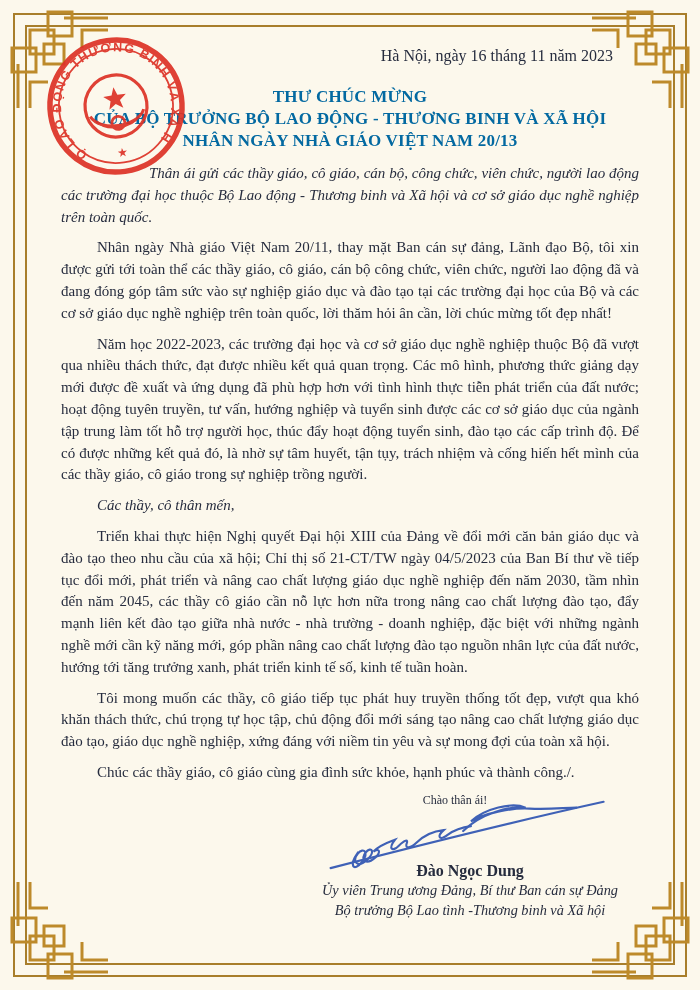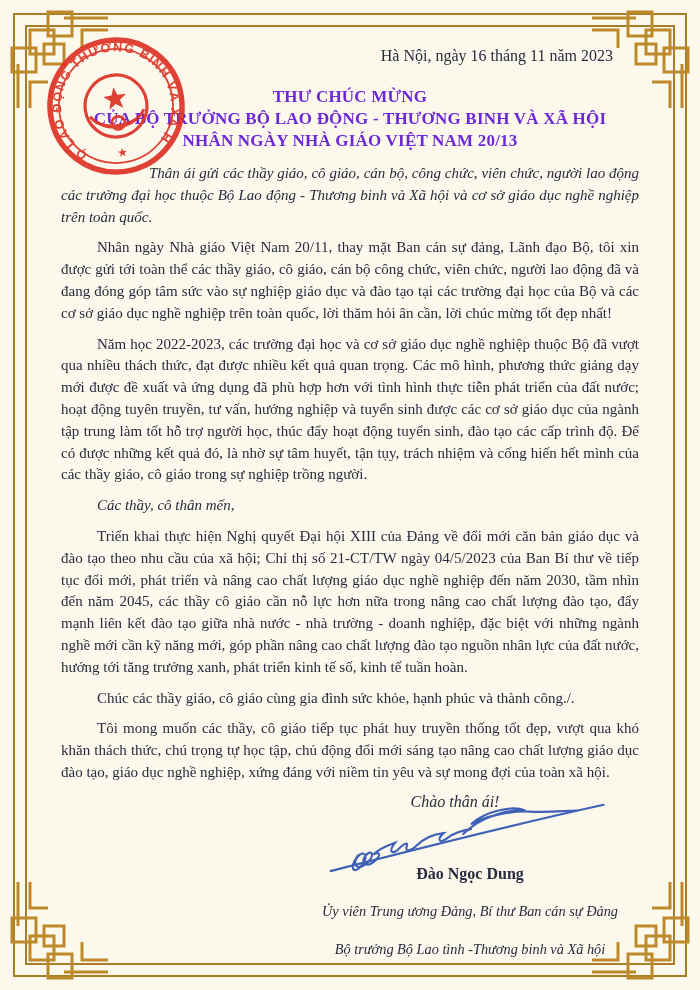--- a/index.html
+++ b/index.html
@@ -28,21 +28,21 @@
     overflow:hidden;
   }
   .date-line{
     text-align:right;
     padding-right:26px;
     font-size:16px;
     margin:6px 0 22px 0;
   }
   .title{
     text-align:center;
-    color:#6d28d9;
+    color:#0369a1;
     font-weight:bold;
     font-size:17px;
     margin:2px 0;
     letter-spacing:.2px;
   }
   .body-text{font-size:15px;line-height:21.8px;}
   .body-text p{
     margin:9px 0;
     text-align:justify;
     text-indent:36px;
@@ -57,24 +57,24 @@
     z-index:5;
     transform:rotate(-8deg);
   }
   
   .sig-block{
     width:330px;
     margin:2px 4px 0 auto;
     text-align:center;
     position:relative;
   }
-  .closing{font-style:italic;font-size:16px;margin:2px 30px 0 0;text-align:center;}
+  .closing{font-size:12px;margin:2px 30px 0 0;text-align:center;}
   .signature-svg{display:block;margin:-14px auto -10px auto;width:310px;height:78px;}
   .sig-name{font-weight:bold;font-size:16px;margin:0;}
-  .sig-role{font-style:italic;font-size:14.3px;line-height:19px;margin:19px 0;}
+  .sig-role{font-style:italic;font-size:14.3px;line-height:19px;margin:1px 0;}
 </style>
 </head>
 <body>
 
 <div class="page">
 
   <div class="frame-outer"></div>
   <div class="frame-inner"></div>
 
   <div class="corner tl">
@@ -158,22 +158,22 @@
     <div class="title">THƯ CHÚC MỪNG</div>
     <div class="title">CỦA BỘ TRƯỞNG BỘ LAO ĐỘNG - THƯƠNG BINH VÀ XÃ HỘI</div>
     <div class="title">NHÂN NGÀY NHÀ GIÁO VIỆT NAM 20/13</div>
 
     <div class="body-text">
       <p class="salutation">Thân ái gửi các thầy giáo, cô giáo, cán bộ, công chức, viên chức, người lao động các trường đại học thuộc Bộ Lao động - Thương binh và Xã hội và cơ sở giáo dục nghề nghiệp trên toàn quốc.</p>
       <p>Nhân ngày Nhà giáo Việt Nam 20/11, thay mặt Ban cán sự đảng, Lãnh đạo Bộ, tôi xin được gửi tới toàn thể các thầy giáo, cô giáo, cán bộ công chức, viên chức, người lao động đã và đang đóng góp tâm sức vào sự nghiệp giáo dục và đào tạo tại các trường đại học của Bộ và các cơ sở giáo dục nghề nghiệp trên toàn quốc, lời thăm hỏi ân cần, lời chúc mừng tốt đẹp nhất!</p>
       <p>Năm học 2022-2023, các trường đại học và cơ sở giáo dục nghề nghiệp thuộc Bộ đã vượt qua nhiều thách thức, đạt được nhiều kết quả quan trọng. Các mô hình, phương thức giảng dạy mới được đề xuất và ứng dụng đã phù hợp hơn với tình hình thực tiễn phát triển của đất nước; hoạt động tuyên truyền, tư vấn, hướng nghiệp và tuyển sinh được các cơ sở giáo dục của ngành tập trung làm tốt hỗ trợ người học, thúc đẩy hoạt động tuyển sinh, đào tạo các cấp trình độ. Để có được những kết quả đó, là nhờ sự tâm huyết, tận tụy, trách nhiệm và cống hiến hết mình của các thầy giáo, cô giáo trong sự nghiệp trồng người.</p>
       <p class="address">Các thầy, cô thân mến,</p>
       <p>Triển khai thực hiện Nghị quyết Đại hội XIII của Đảng về đổi mới căn bản giáo dục và đào tạo theo nhu cầu của xã hội; Chỉ thị số 21-CT/TW ngày 04/5/2023 của Ban Bí thư về tiếp tục đổi mới, phát triển và nâng cao chất lượng giáo dục nghề nghiệp đến năm 2030, tầm nhìn đến năm 2045, các thầy cô giáo cần nỗ lực hơn nữa trong nâng cao chất lượng đào tạo, đẩy mạnh liên kết đào tạo giữa nhà nước - nhà trường - doanh nghiệp, đặc biệt với những ngành nghề mới cần kỹ năng mới, góp phần nâng cao chất lượng đào tạo nguồn nhân lực của đất nước, hướng tới tăng trưởng xanh, phát triển kinh tế số, kinh tế tuần hoàn.</p>
+      <p>Tôi mong muốn các thầy, cô giáo tiếp tục phát huy truyền thống tốt đẹp, vượt qua khó khăn thách thức, chú trọng tự học tập, chủ động đổi mới sáng tạo nâng cao chất lượng giáo dục đào tạo, giáo dục nghề nghiệp, xứng đáng với niềm tin yêu và sự mong đợi của toàn xã hội.</p>
       <p>Chúc các thầy giáo, cô giáo cùng gia đình sức khỏe, hạnh phúc và thành công./.</p>
-      <p>Tôi mong muốn các thầy, cô giáo tiếp tục phát huy truyền thống tốt đẹp, vượt qua khó khăn thách thức, chú trọng tự học tập, chủ động đổi mới sáng tạo nâng cao chất lượng giáo dục đào tạo, giáo dục nghề nghiệp, xứng đáng với niềm tin yêu và sự mong đợi của toàn xã hội.</p>
     </div>
 
     <div class="sig-block">
       <div class="closing">Chào thân ái!</div>
       <svg class="signature-svg" viewBox="0 0 310 80">
         <g fill="none" stroke="#3f61b6" stroke-width="2.2" stroke-linecap="round">
           <path d="M40,60 C30,74 36,80 44,70 C52,60 46,54 40,61 C33,69 40,77 50,67 C58,59 54,53 48,60 C42,67 48,74 58,65 C64,59 62,55 56,59 C63,52 70,50 78,47 C71,56 75,60 82,53 C88,47 92,46 90,51 C88,56 94,56 100,50 C108,42 118,38 128,37 C120,44 124,48 132,42 C140,36 148,34 156,33"></path>
           <path d="M148,38 C166,20 196,12 212,14 C198,8 170,15 156,28 C170,20 196,14 216,15 C238,16 252,14 264,14"></path>
           <path d="M12,76 C90,56 210,26 292,8"></path>
         </g>

